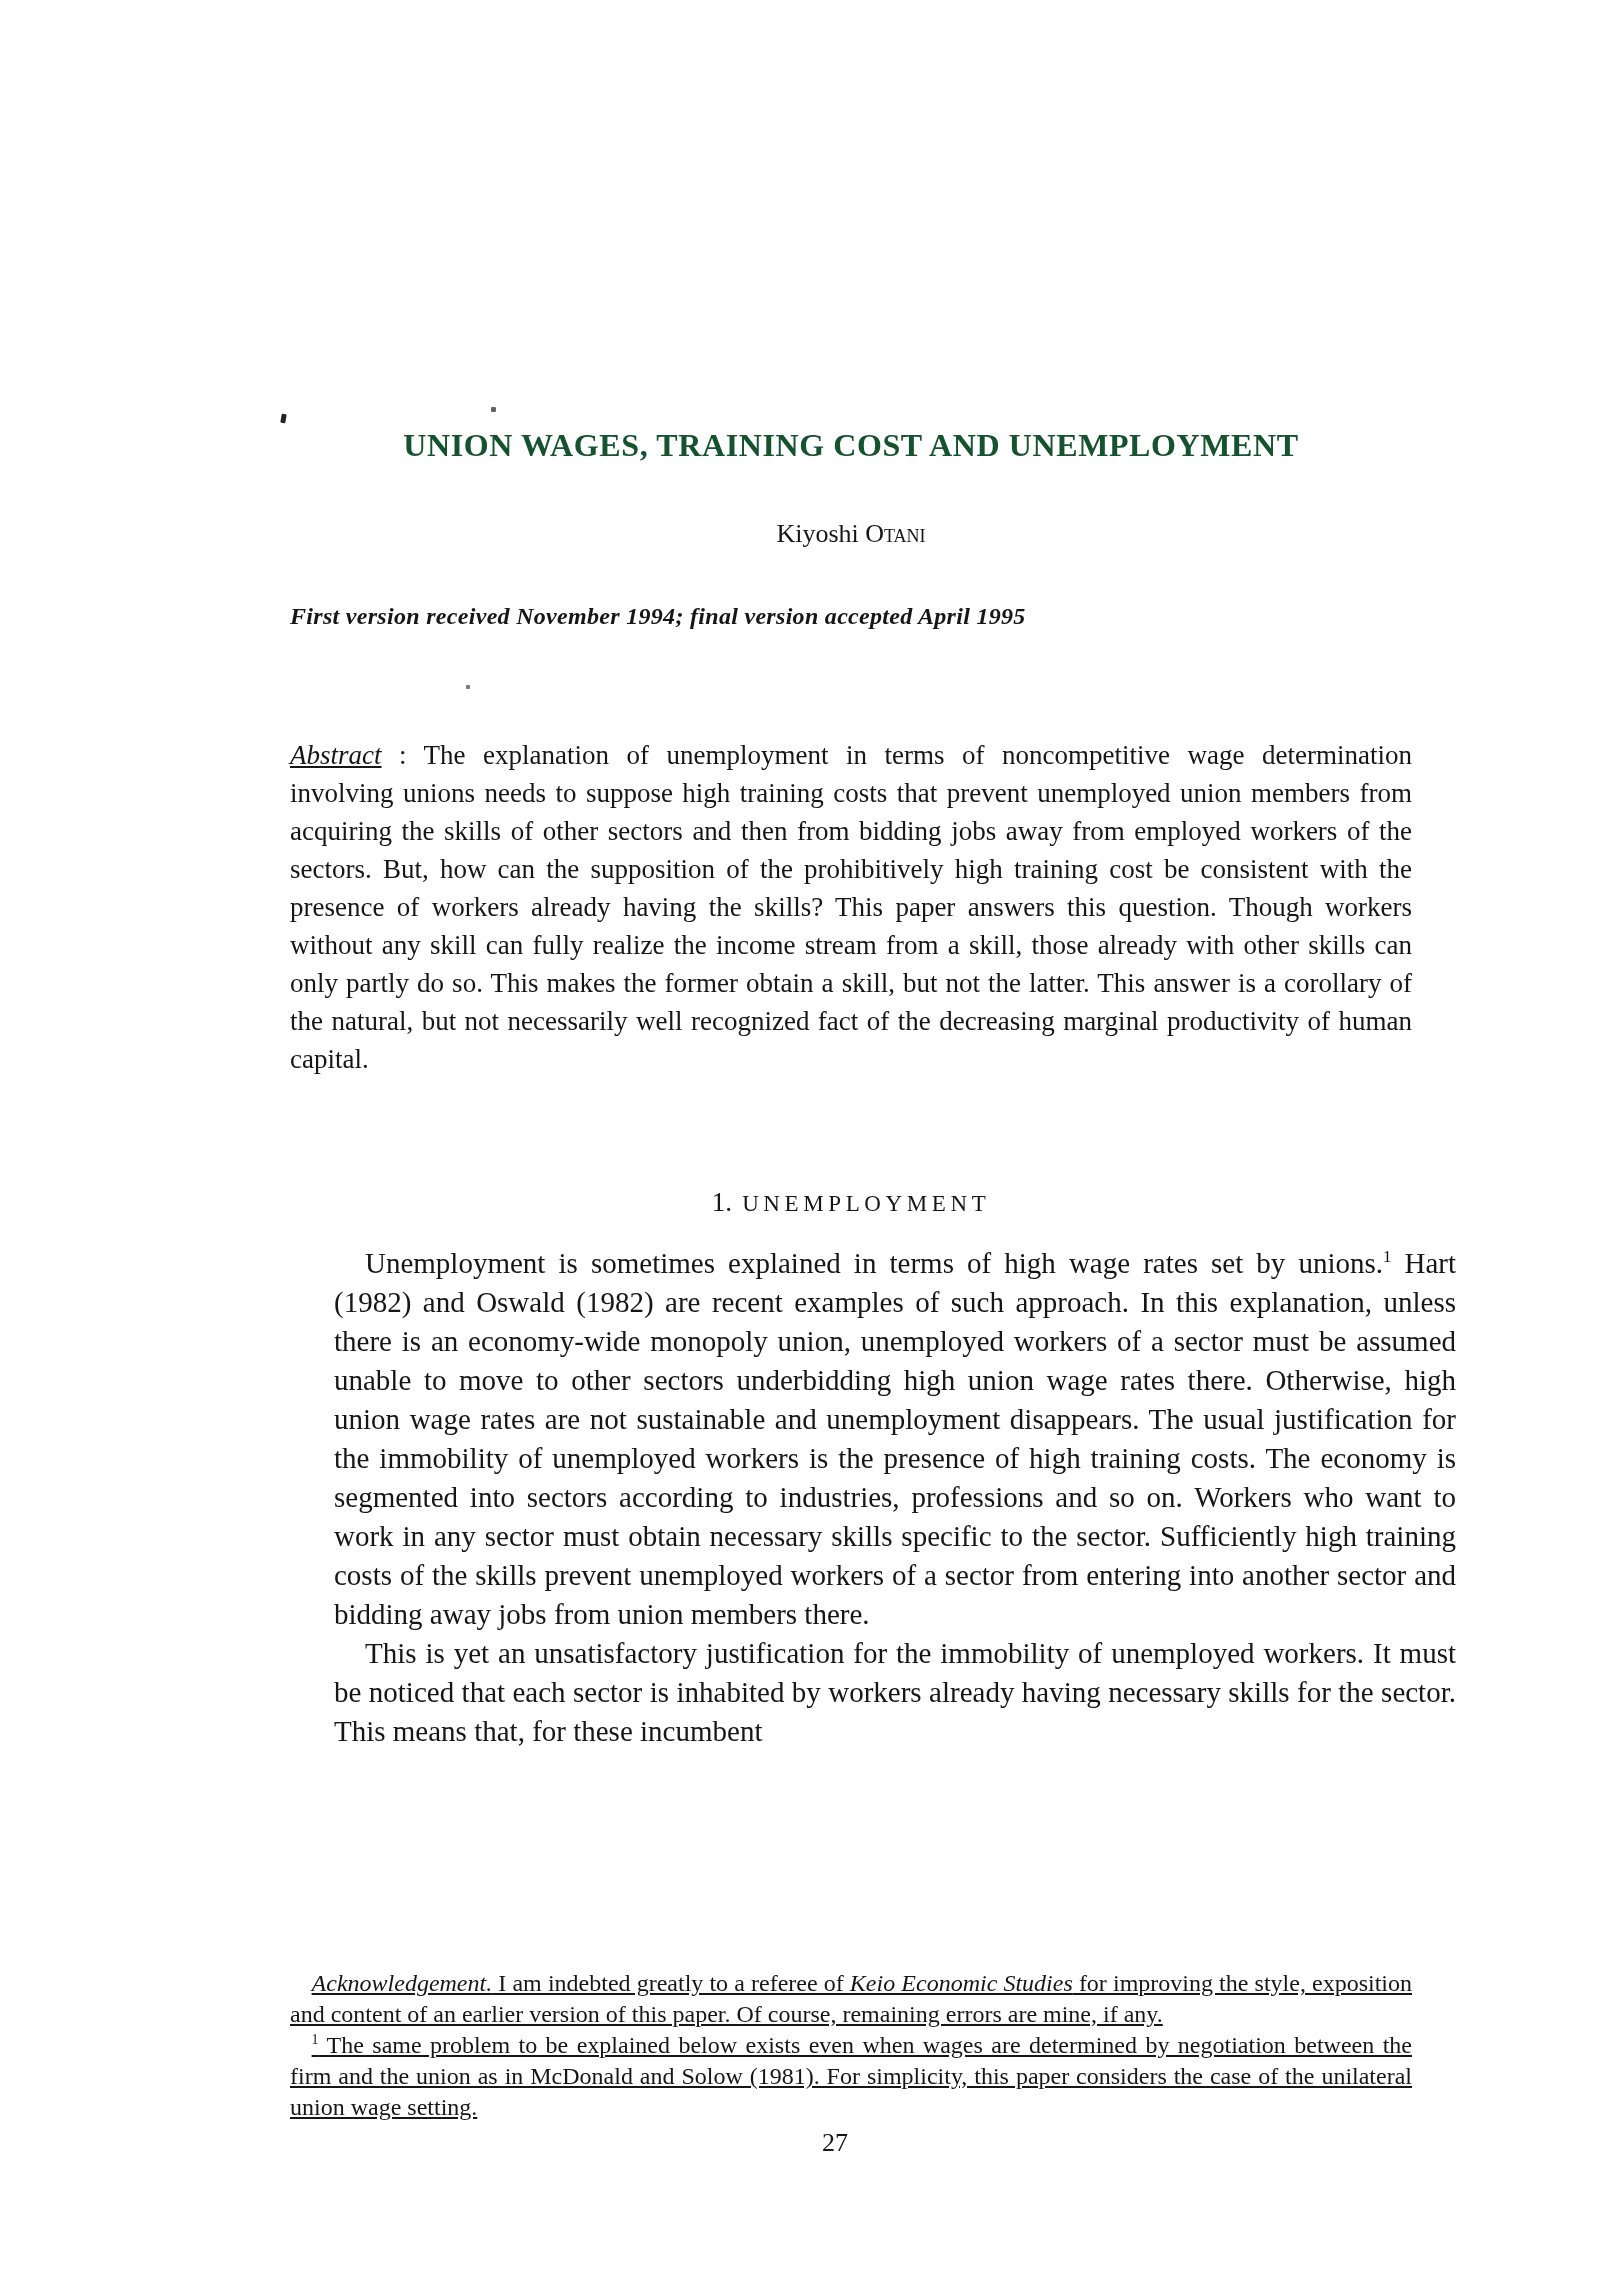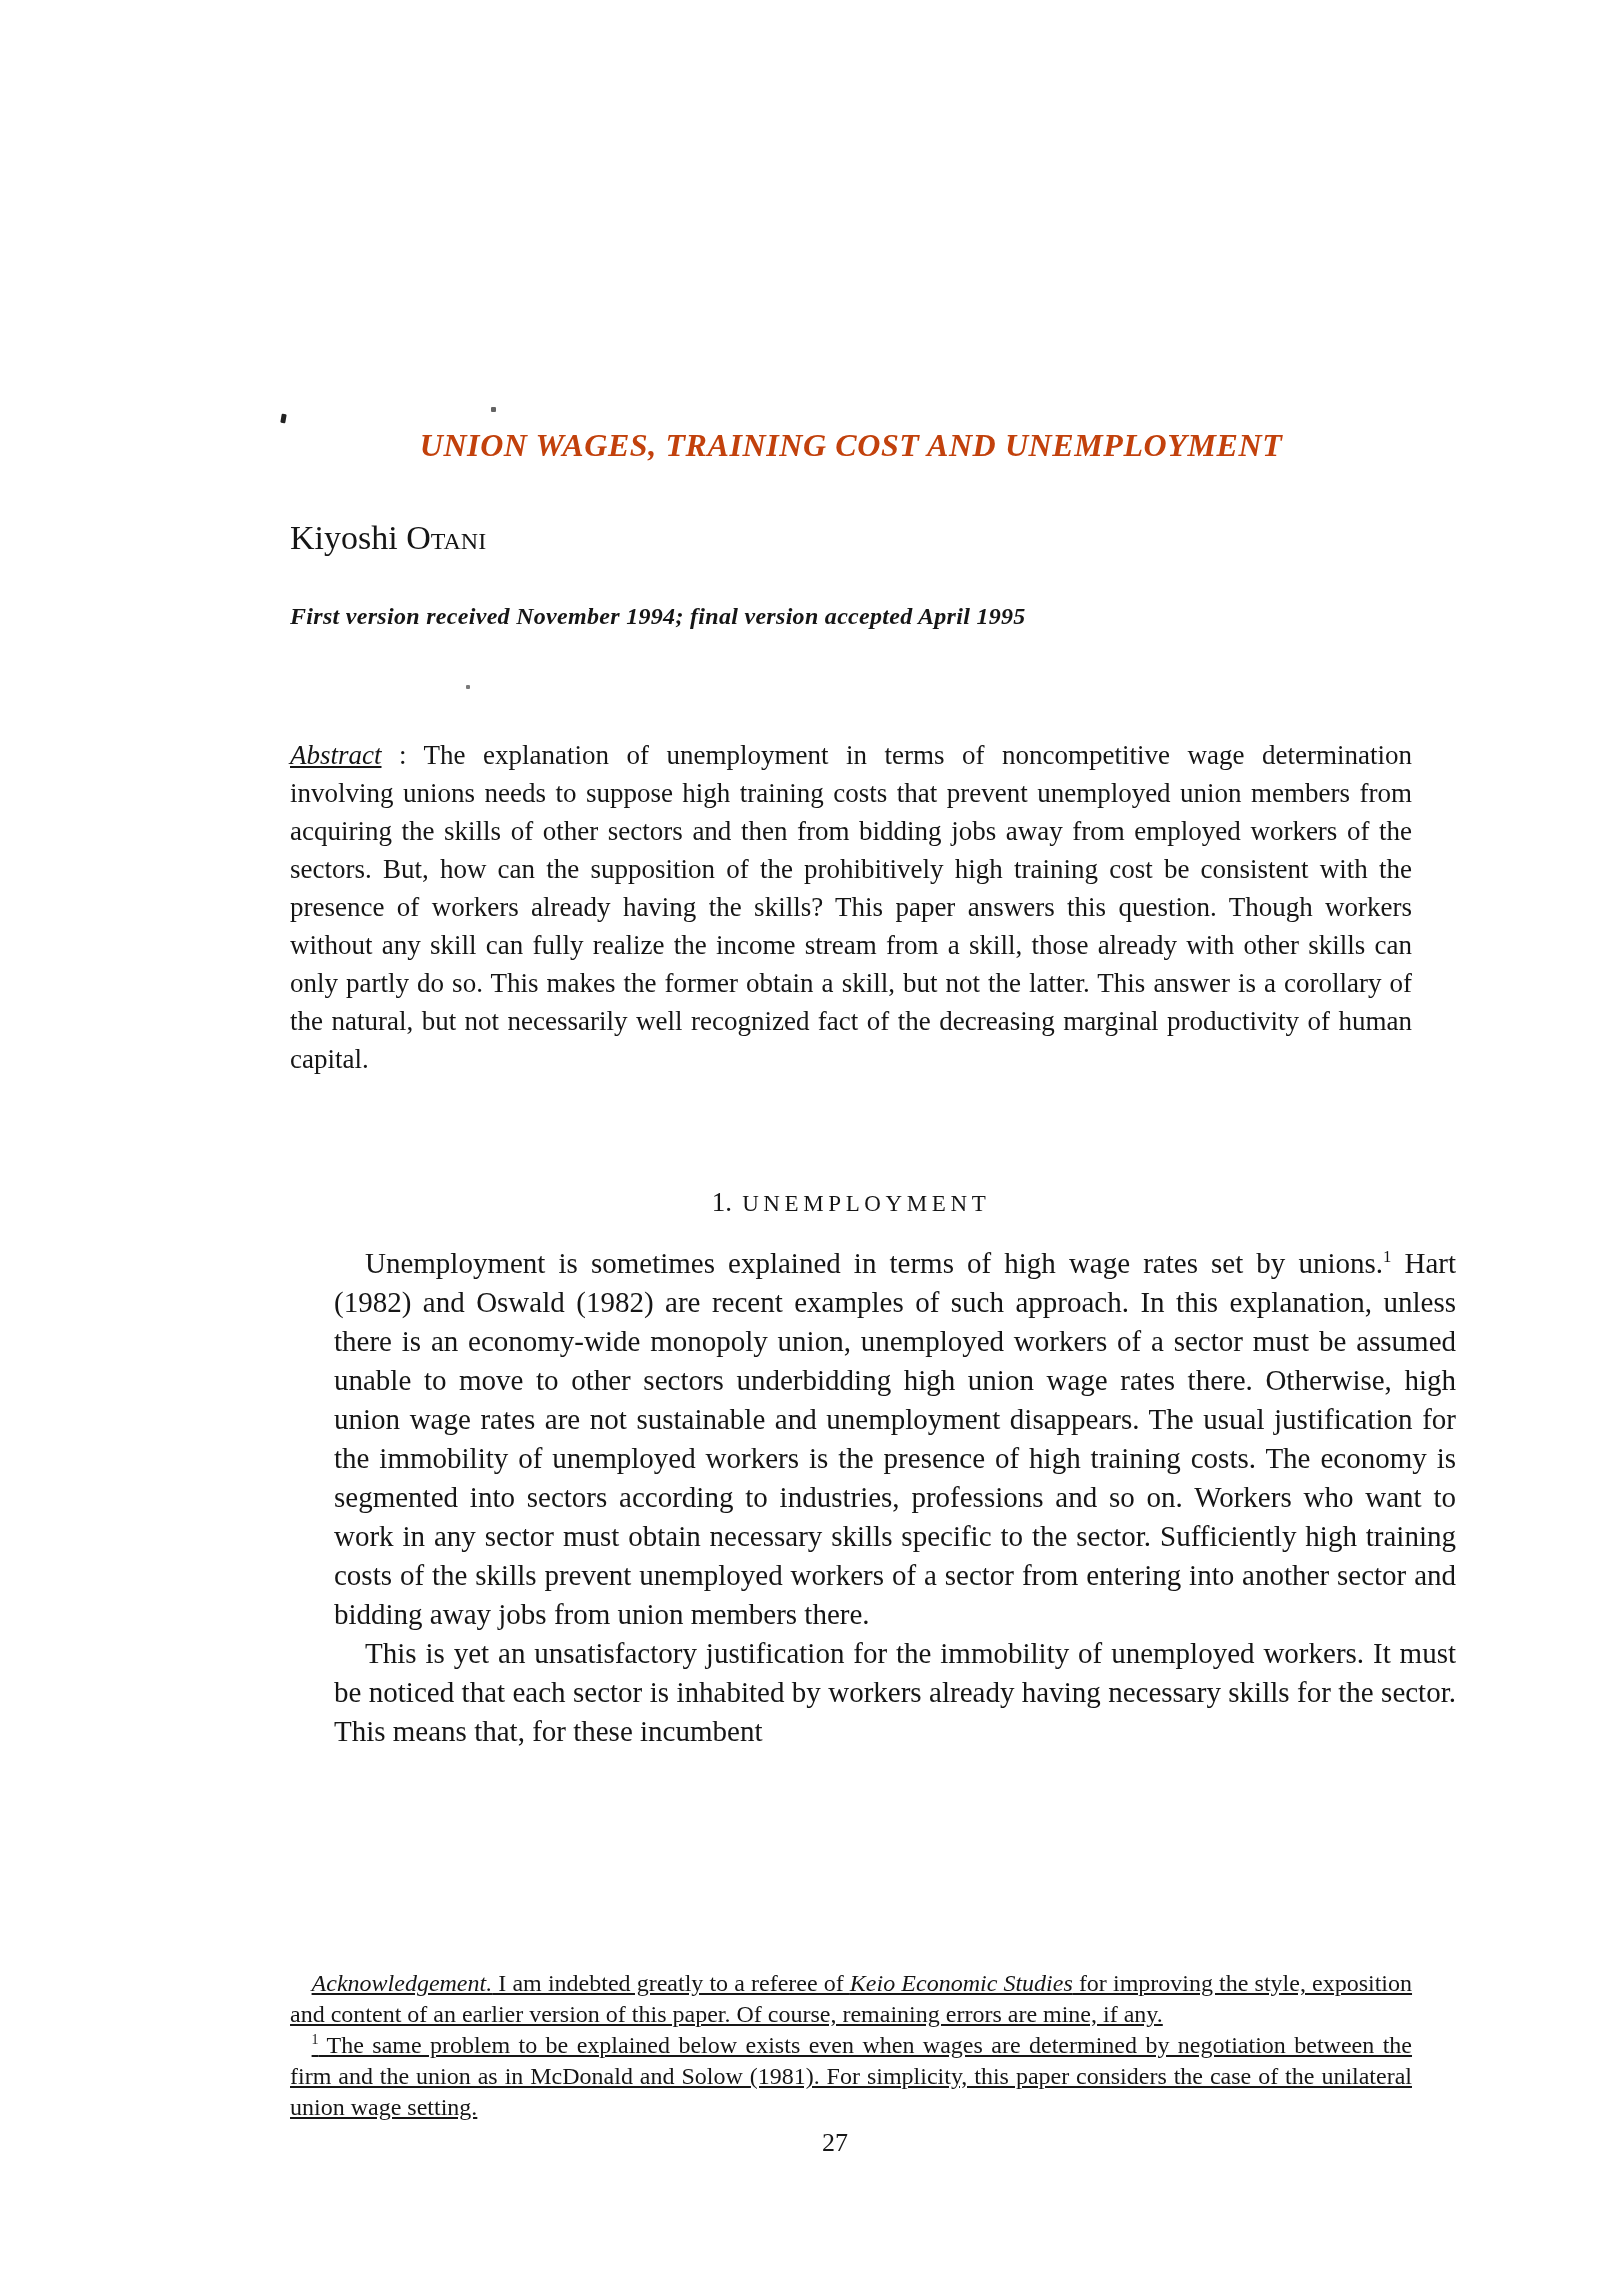--- a/index.html
+++ b/index.html
@@ -17,26 +17,26 @@
     overflow: hidden;
   }
   .block { position: absolute; left: 290px; width: 1122px; }
 
   .title {
     top: 406px;
     text-align: center;
     font-size: 32px;
     font-weight: bold;
     letter-spacing: 0.6px;
-    color: #c2410c;
-    font-style: italic;
+    color: #14532d;
   }
   .author {
     top: 519px;
-    font-size: 34px;
+    text-align: center;
+    font-size: 26px;
   }
   .smallcaps { font-variant: small-caps; }
 
   .dateline {
     top: 603px;
     text-align: left;
     font-size: 24px;
     font-style: italic;
     letter-spacing: 0.3px;
     font-weight: bold;

